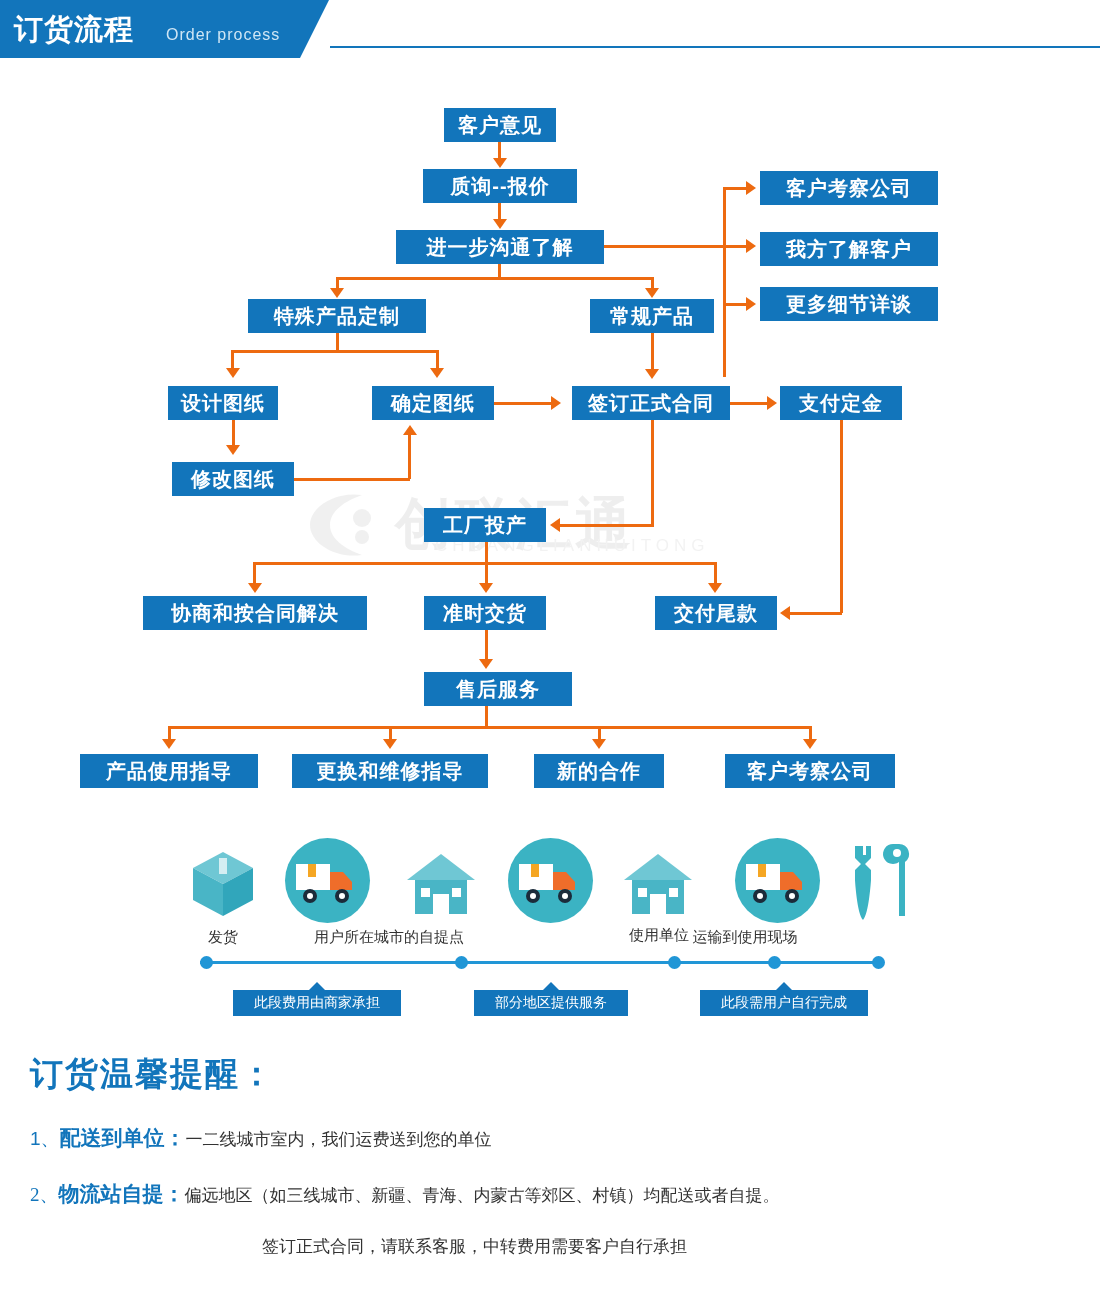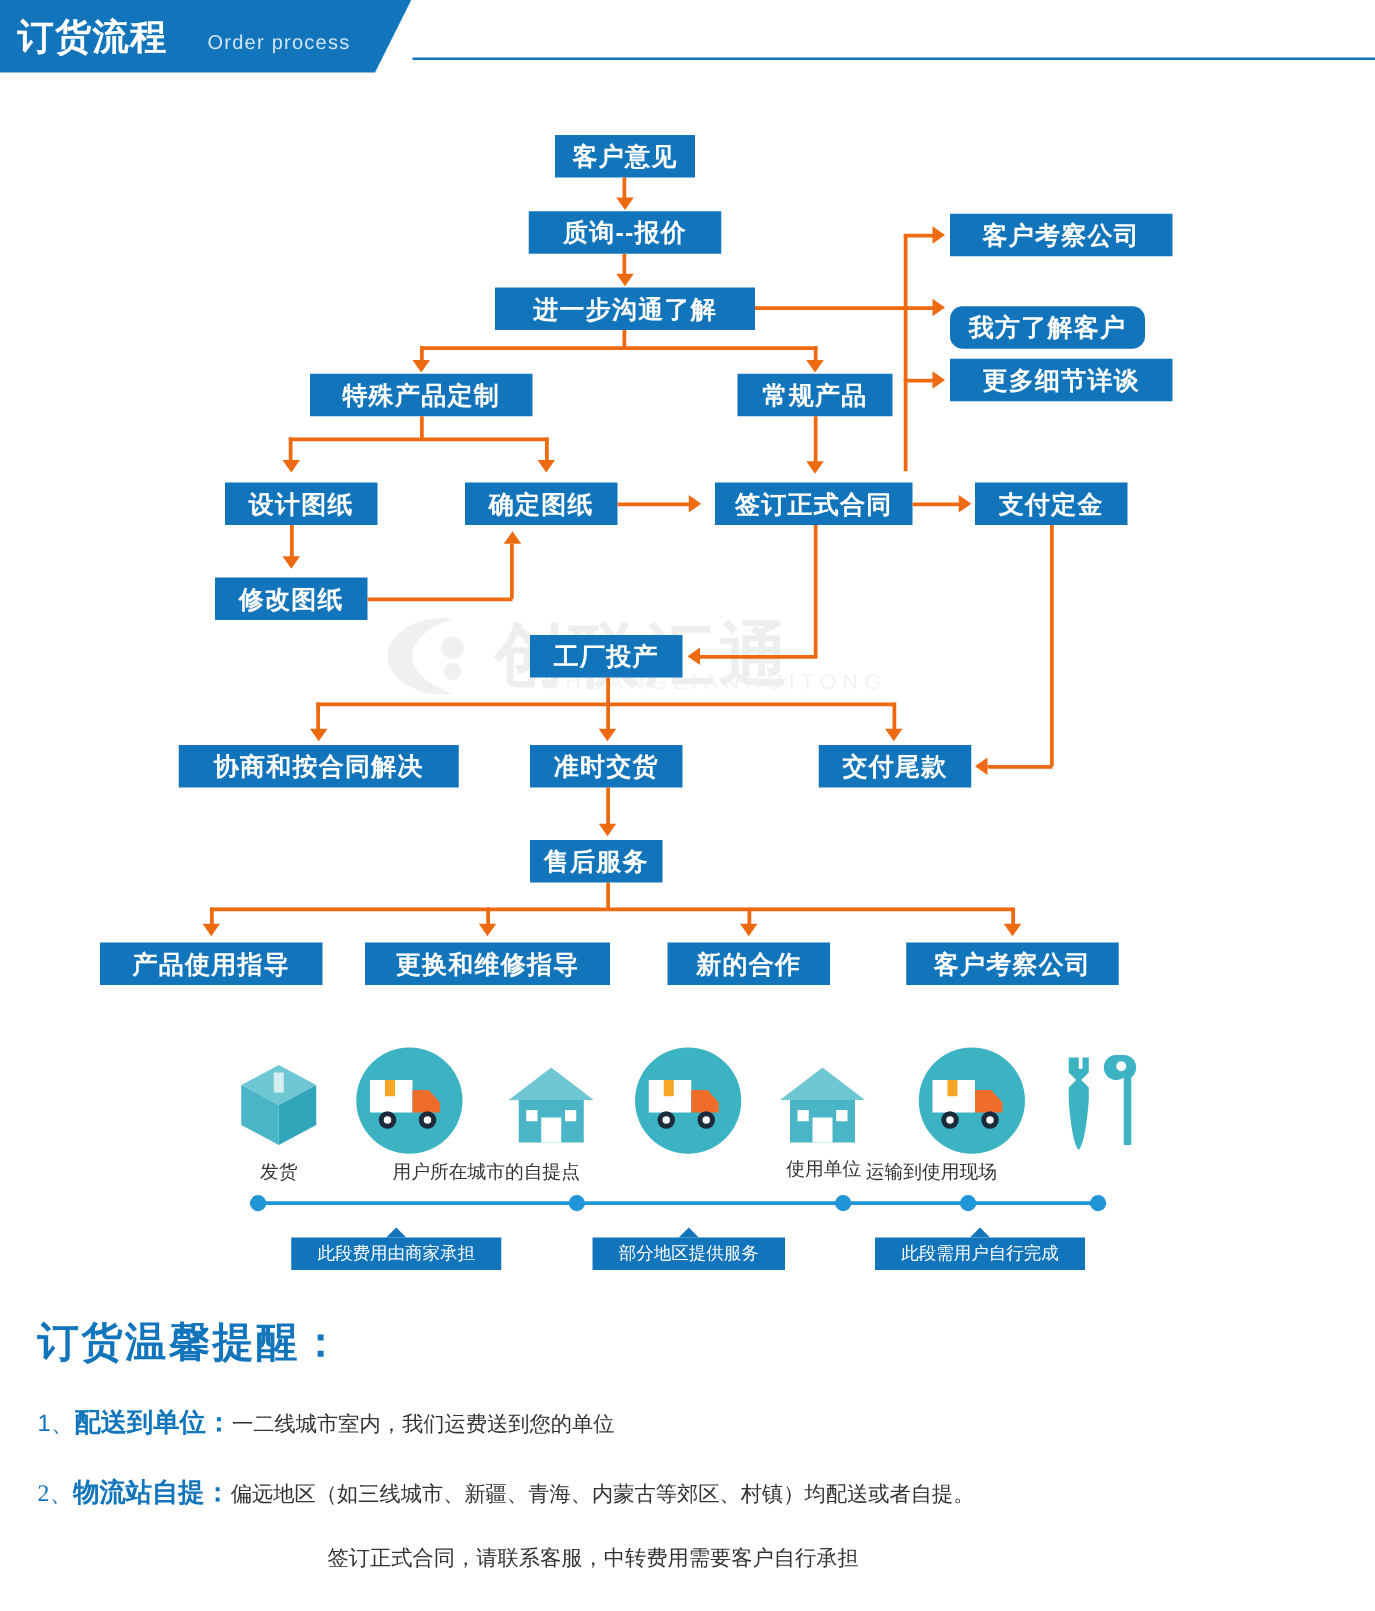--- a/index.html
+++ b/index.html
@@ -113,40 +113,40 @@
     </svg>
     <div class="wm-text">创联汇通</div>
     <div class="wm-sub">CHUANGLIANHUITONG</div>
   </div>
 
   <div class="node" style="left:444px;top:50px;width:112px;">客户意见</div>
   <div class="node" style="left:423px;top:111px;width:154px;">质询--报价</div>
   <div class="node" style="left:396px;top:172px;width:208px;">进一步沟通了解</div>
 
   <div class="node" style="left:760px;top:113px;width:178px;">客户考察公司</div>
-  <div class="node" style="left:760px;top:187px;width:156px;border-radius:10px;">我方了解客户</div>
+  <div class="node" style="left:760px;top:174px;width:178px;">我方了解客户</div>
   <div class="node" style="left:760px;top:229px;width:178px;">更多细节详谈</div>
 
   <div class="node" style="left:248px;top:241px;width:178px;text-align:right;">特殊产品定制</div>
   <div class="node" style="left:590px;top:241px;width:124px;">常规产品</div>
 
-  <div class="node" style="left:180px;top:328px;width:122px;">设计图纸</div>
+  <div class="node" style="left:168px;top:328px;width:110px;">设计图纸</div>
   <div class="node" style="left:372px;top:328px;width:122px;">确定图纸</div>
   <div class="node" style="left:572px;top:328px;width:158px;">签订正式合同</div>
   <div class="node" style="left:780px;top:328px;width:122px;">支付定金</div>
 
   <div class="node" style="left:172px;top:404px;width:122px;">修改图纸</div>
 
   <div class="node" style="left:424px;top:450px;width:122px;">工厂投产</div>
 
   <div class="node" style="left:143px;top:538px;width:224px;">协商和按合同解决</div>
   <div class="node" style="left:424px;top:538px;width:122px;">准时交货</div>
   <div class="node" style="left:655px;top:538px;width:122px;">交付尾款</div>
 
-  <div class="node" style="left:424px;top:614px;width:106px;">售后服务</div>
+  <div class="node" style="left:424px;top:614px;width:148px;">售后服务</div>
 
   <div class="node" style="left:80px;top:696px;width:178px;">产品使用指导</div>
   <div class="node" style="left:292px;top:696px;width:196px;">更换和维修指导</div>
   <div class="node" style="left:534px;top:696px;width:130px;">新的合作</div>
   <div class="node" style="left:725px;top:696px;width:170px;">客户考察公司</div>
 
   <div class="ln lnv" style="left:498px;top:84px;height:17px;"></div>
   <div class="arr arr-d" style="left:493px;top:100px;"></div>
 
   <div class="ln lnv" style="left:498px;top:145px;height:17px;"></div>

